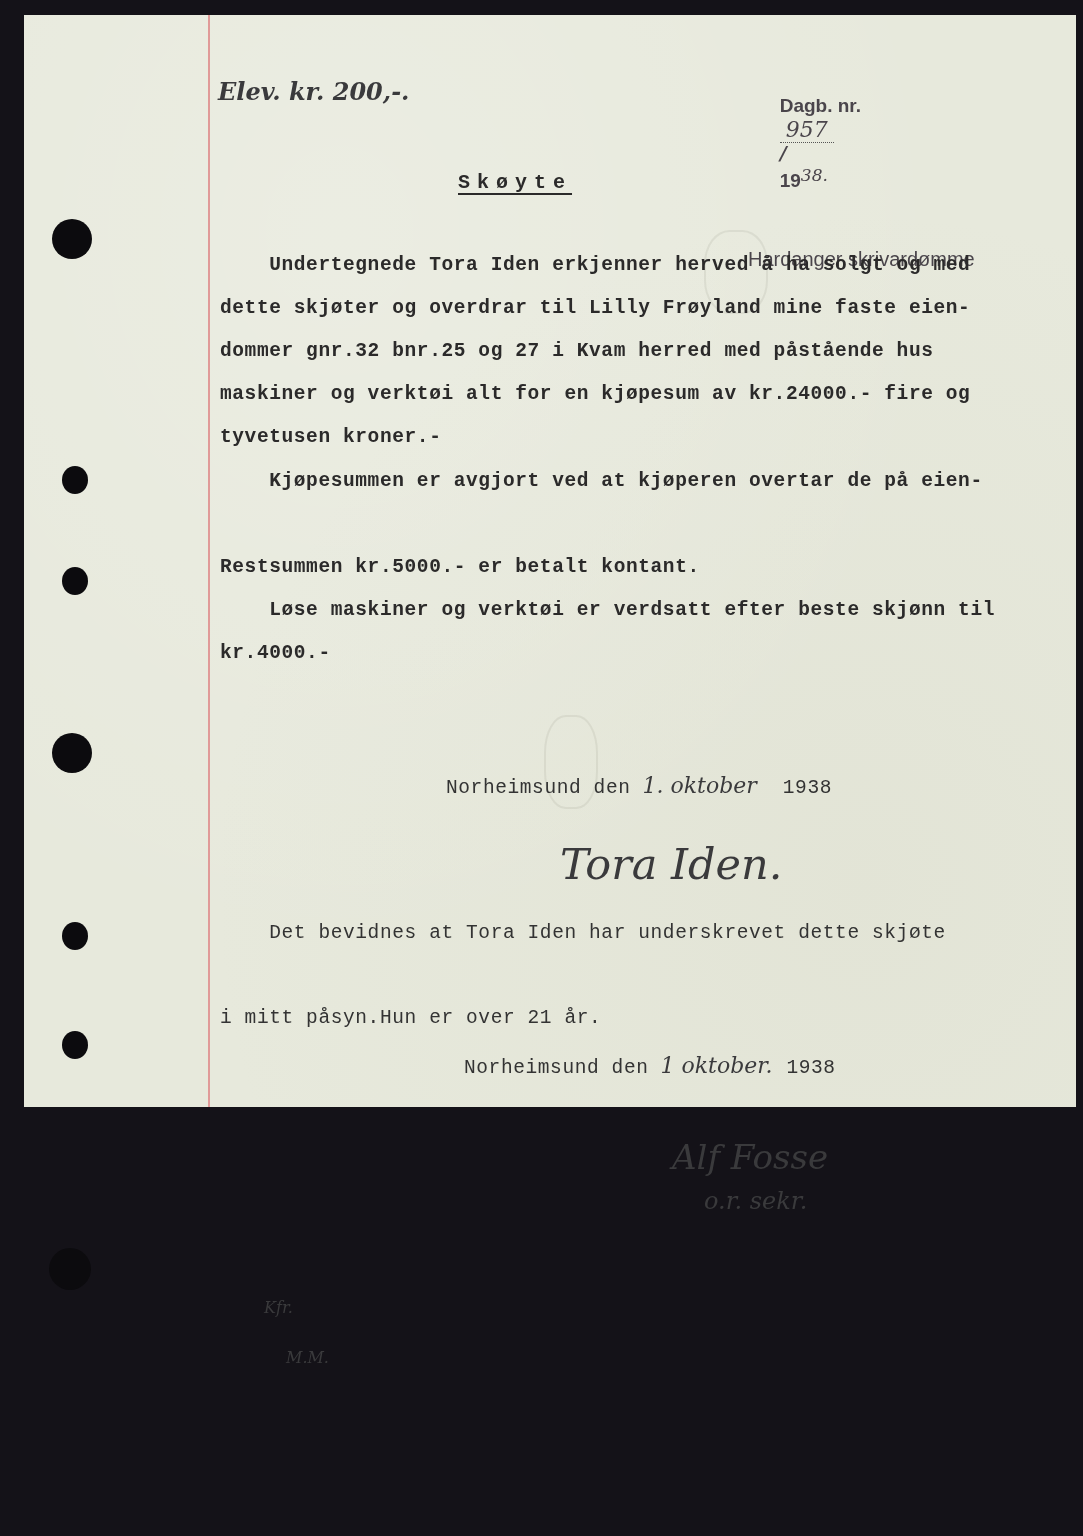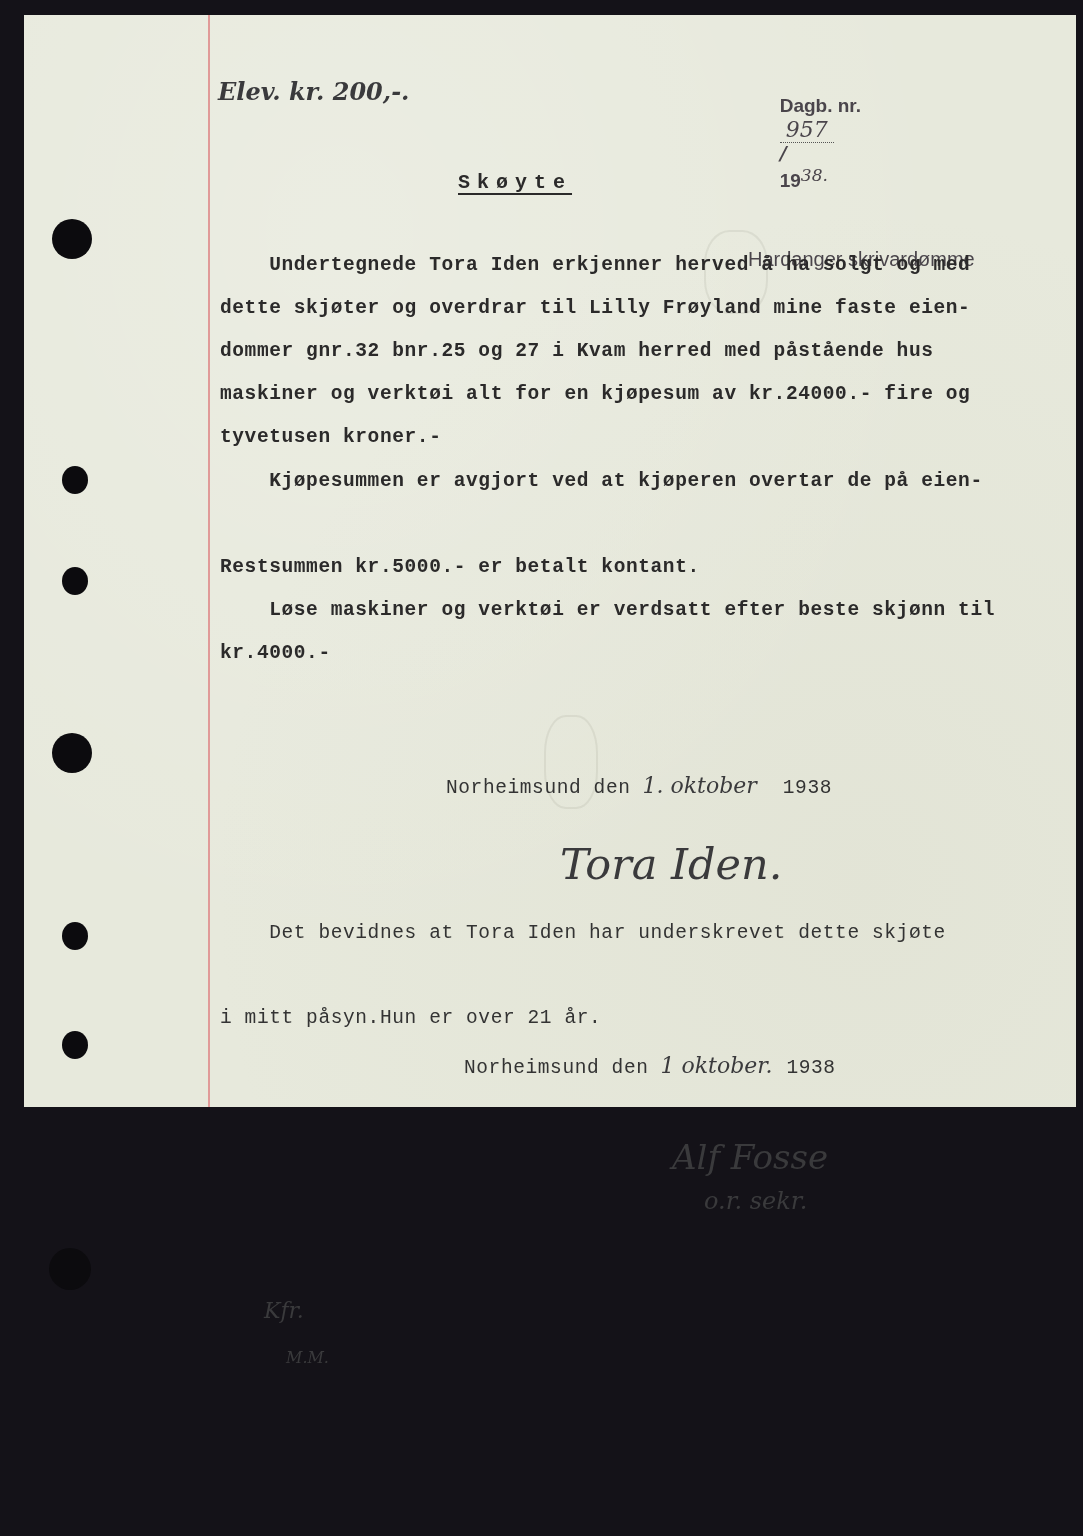--- a/index.html
+++ b/index.html
@@ -115,15 +115,15 @@
 
   <div style="position:absolute;left:440px;top:1038px;white-space:nowrap;">
     <span class="typed light" style="position:static;">Norheimsund den</span>
     <span class="hand" style="position:static;font-size:22px;margin:0 10px 9px 8px;">1 oktober.</span>
     <span class="typed light" style="position:static;">1938</span>
   </div>
 
   <div class="hand" style="left:648px;top:1122px;font-size:34px;">Alf Fosse</div>
   <div class="hand" style="left:680px;top:1172px;font-size:24px;">o.r. sekr.</div>
 
-  <div class="hand" style="left:240px;top:1283px;font-size:22px;">Kfr.</div>
+  <div class="hand" style="left:240px;top:1283px;font-size:16px;">Kfr.</div>
   <div class="hand" style="left:262px;top:1333px;font-size:16px;">M.M.</div>
 </div>
 
 </body></html>

